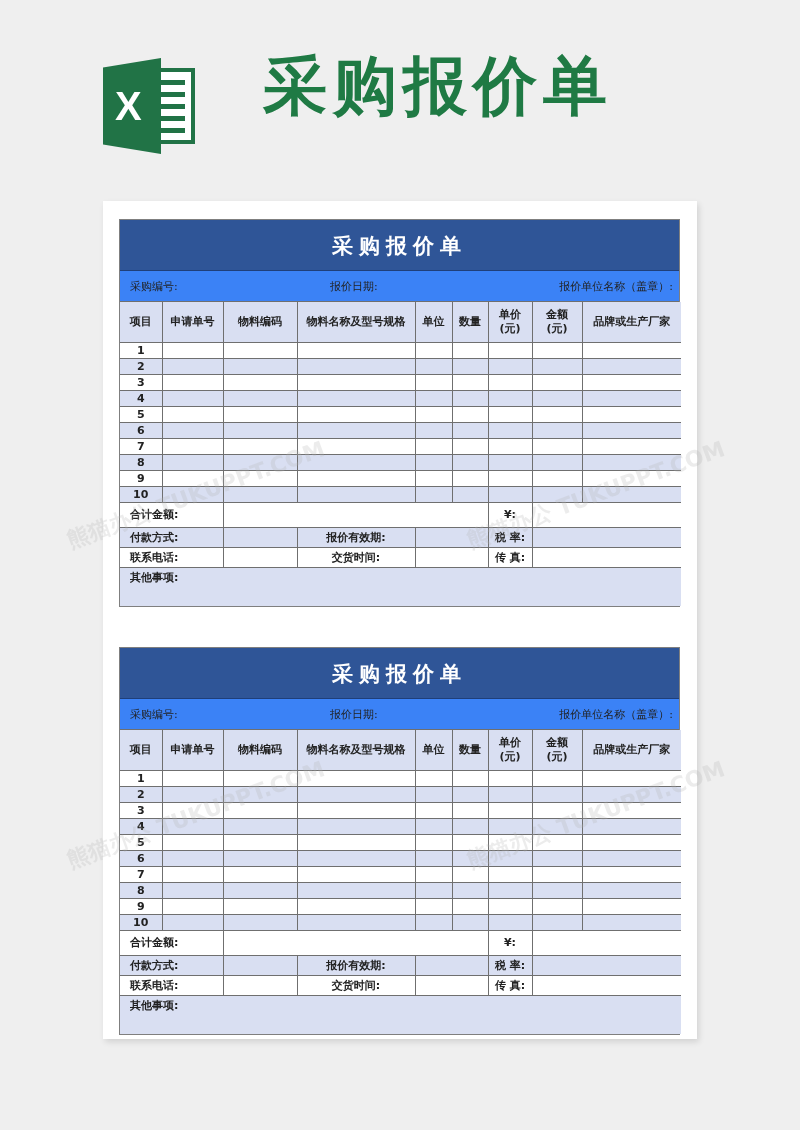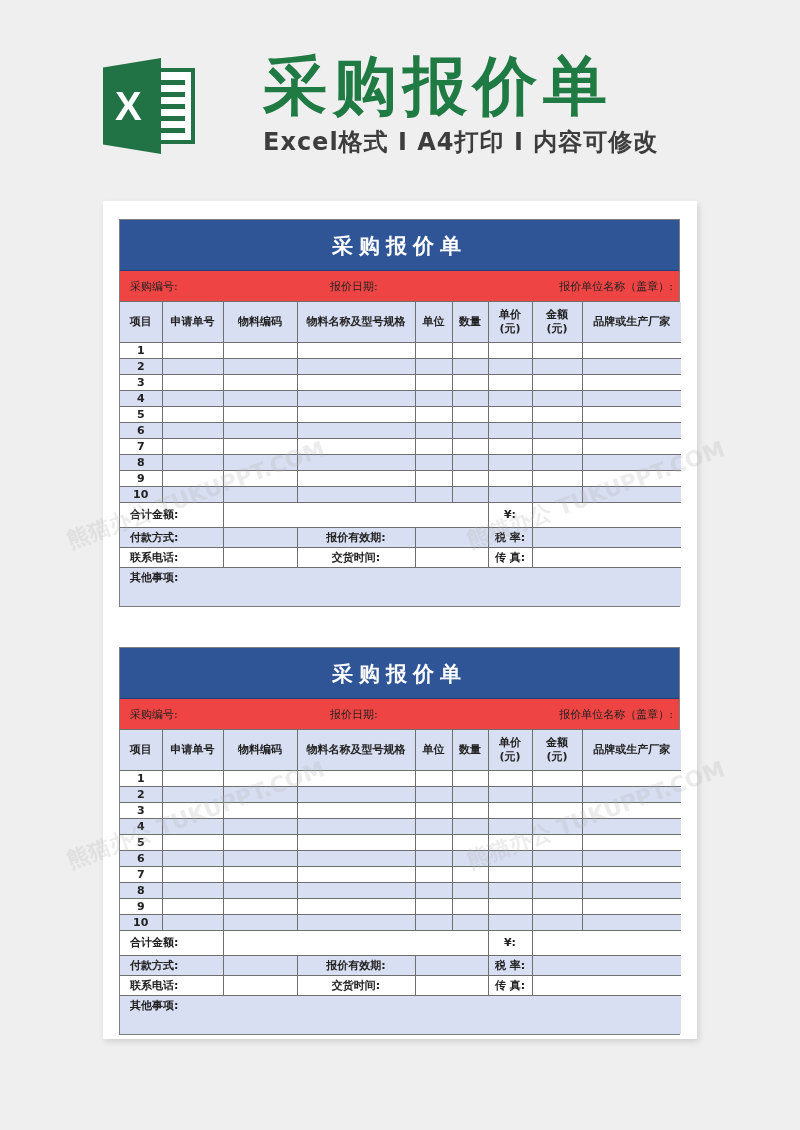--- a/index.html
+++ b/index.html
@@ -8,21 +8,21 @@
   .xl-icon{position:absolute;left:103px;top:58px;width:92px;height:96px;}
   .xl-back{position:absolute;left:30px;top:10px;width:62px;height:76px;background:#fff;border:4px solid #217346;box-sizing:border-box;}
   .xl-back i{position:absolute;left:12px;right:6px;height:5px;background:#217346;}
   .xl-front{position:absolute;left:0;top:0;width:58px;height:96px;background:#217346;clip-path:polygon(0 10%,100% 0,100% 100%,0 90%);}
   .xl-letter{position:absolute;left:12px;top:26px;color:#fff;font-weight:bold;font-size:40px;font-family:"Liberation Sans",sans-serif;}
   .big-title{position:absolute;left:263px;top:54px;font-size:64px;font-weight:bold;color:#1f7a44;letter-spacing:6px;line-height:1;}
   .sub-title{position:absolute;left:263px;top:126px;font-size:24px;font-weight:bold;color:#3d3d3d;letter-spacing:1px;white-space:nowrap;}
   .paper{position:absolute;left:103px;top:201px;width:594px;height:838px;background:#fff;box-shadow:2px 3px 6px rgba(0,0,0,0.12);}
   .sheet{position:absolute;left:119px;width:561px;border:1px solid #7f7f7f;box-sizing:border-box;background:#fff;}
   .sheet-title{height:50px;background:#2f5597;color:#fff;font-size:21px;font-weight:bold;text-align:center;line-height:52px;letter-spacing:6px;border-bottom:1px solid #1f3f7a;}
-  .meta-row{height:30px;background:#ef4444;display:flex;align-items:center;font-size:11px;color:#222;border-bottom:1px solid #6f6f6f;position:relative;}
+  .meta-row{height:30px;background:#3b82f6;display:flex;align-items:center;font-size:11px;color:#222;border-bottom:1px solid #6f6f6f;position:relative;}
   .meta-row span{position:absolute;}
   table{border-collapse:collapse;width:100%;table-layout:fixed;font-weight:bold;}
   td{border:1px solid #6f6f6f;font-size:11px;color:#222;padding:0;height:15px;line-height:14px;text-align:center;}
   tr:first-child td{border-top:none;}
   td:first-child{border-left:none;}
   td:last-child{border-right:none;}
   tr.head td{height:40px;background:#d9dff2;line-height:14px;}
   tr.alt td{background:#d9dff2;}
   tr.white td{background:#fff;}
   td.lbl{text-align:left;padding-left:10px;}
@@ -40,21 +40,20 @@
         <i style="top:8px"></i>
         <i style="top:20px"></i>
         <i style="top:32px"></i>
         <i style="top:44px"></i>
         <i style="top:56px"></i>
       </div>
     <div class="xl-front"></div>
     <div class="xl-letter">X</div>
   </div>
   <div class="big-title">采购报价单</div>
-  <div class="sub-title">Excel格式 I A4打印 I 内容可修改</div>
 </div>
 
 <div class="paper"></div>
 
 <div class="sheet" style="top:219px">
     <div class="sheet-title">采购报价单</div>
     <div class="meta-row">
     <span style="left:10px">采购编号:</span>
     <span style="left:210px">报价日期:</span>
     <span style="right:6px">报价单位名称（盖章）:</span>

